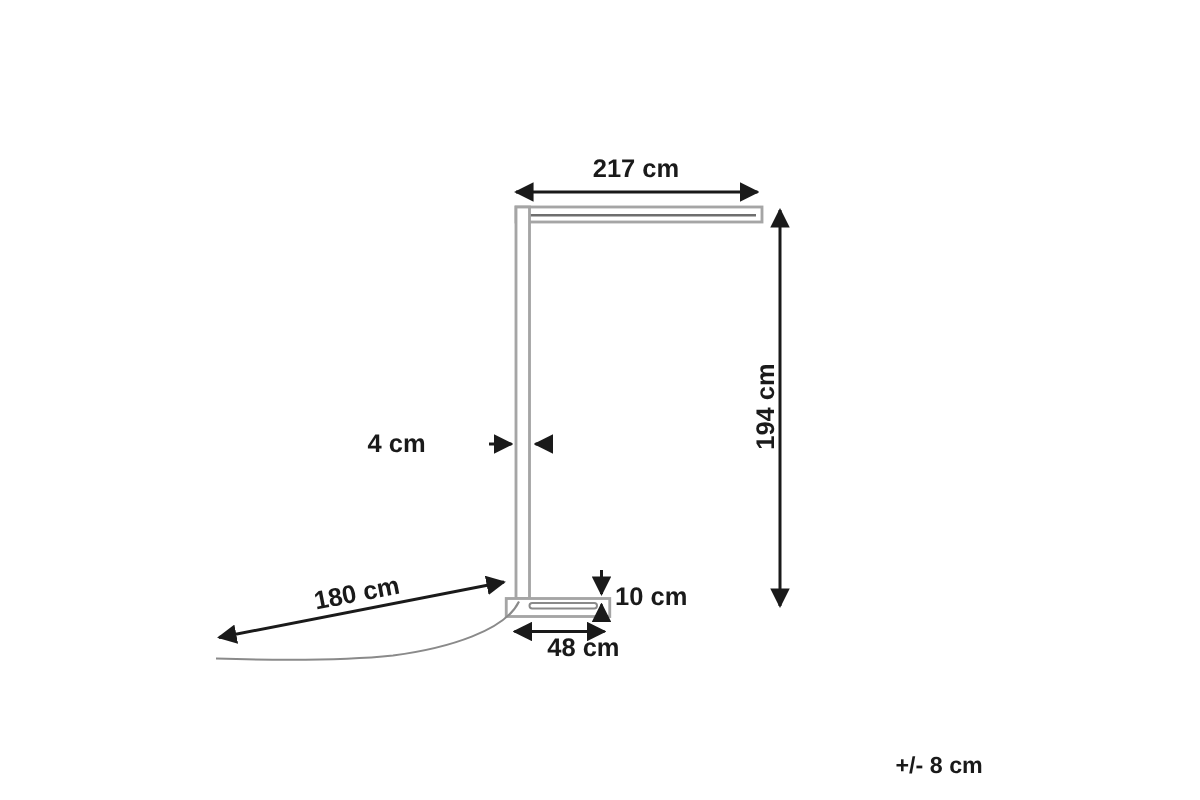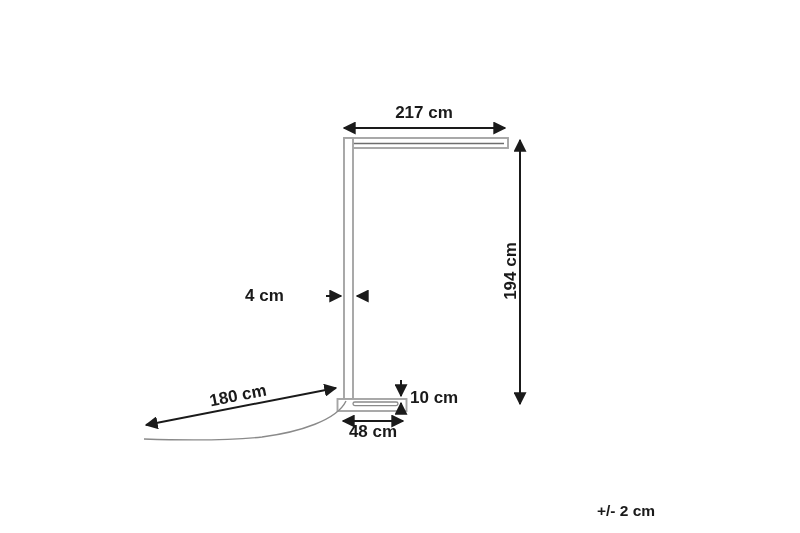--- a/index.html
+++ b/index.html
@@ -57,21 +57,21 @@
     transform-origin: center center;
   }
   .label-base-height {
     left: 410px;
     top: 389px;
   }
   .label-base-width {
     left: 333px;
     top: 423px;
     width: 80px;
-    text-align: center;
+    text-align: right;
   }
   .label-tolerance {
     left: 597px;
     top: 502px;
     font-size: 15.5px;
   }
 </style>
 </head>
 <body>
 
@@ -110,15 +110,15 @@
   <div class="dim-label label-total-height">194 cm</div>
 
   <div class="dim-label label-pole-depth">4 cm</div>
 
   <div class="dim-label label-cable-length">180 cm</div>
 
   <div class="dim-label label-base-height">10 cm</div>
 
   <div class="dim-label label-base-width">48 cm</div>
 
-  <div class="dim-label label-tolerance">+/- 2 cm</div>
+  <div class="dim-label label-tolerance">+/- 8 cm</div>
 
 </div>
 
 </body></html>

